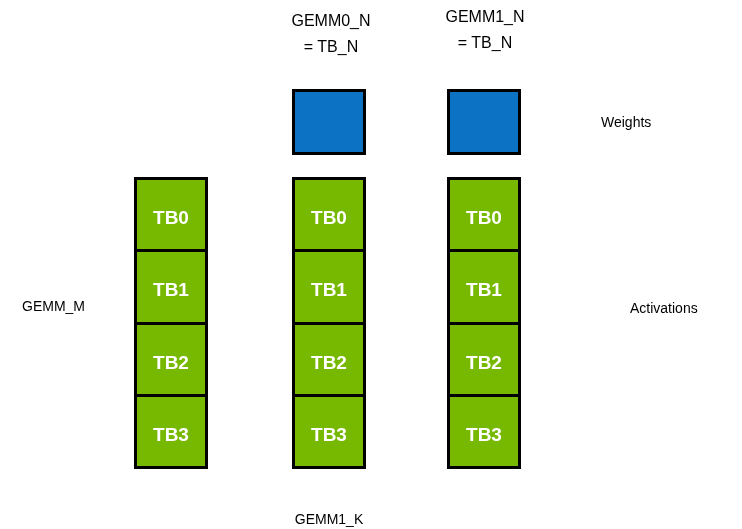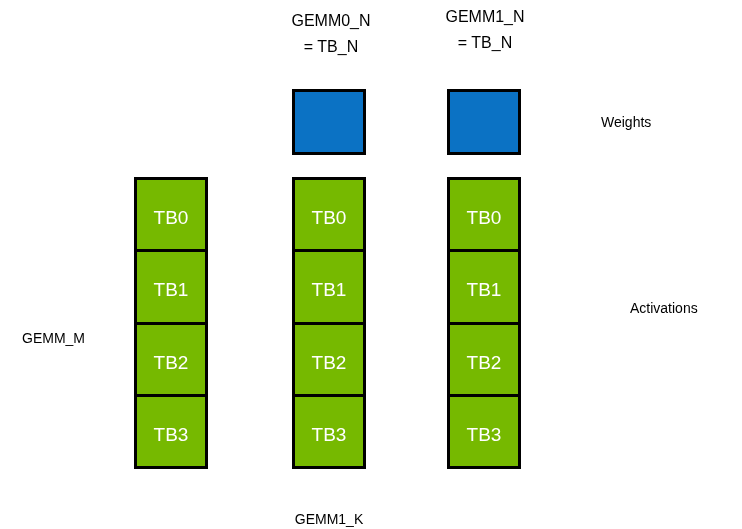--- a/index.html
+++ b/index.html
@@ -45,20 +45,21 @@
   }
 
   
   .activation-column {
     position: absolute;
     border: 3px solid #000000;
     box-sizing: border-box;
     display: flex;
     flex-direction: column;
     background: #eab308;
+    font-weight: bold;
   }
   .tb-cell {
     flex: 1 1 0;
     background: #76b900;
     border-bottom: 3px solid #000000;
     box-sizing: border-box;
     position: relative;
     display: flex;
     align-items: center;
     justify-content: center;
@@ -88,21 +89,21 @@
 = TB_N</div>
 
   <div class="weight-box" style="left:292px; top:89px; width:74px; height:66px;"></div>
 
   <div class="weight-box" style="left:447px; top:89px; width:74px; height:66px;"></div>
 
   <div class="label left-align" style="left:601px; top:110px; width:140px;">Weights</div>
 
   <div class="label left-align" style="left:630px; top:296px; width:140px;">Activations</div>
 
-  <div class="label left-align" style="left:22px; top:326px; width:120px;">GEMM_M</div>
+  <div class="label left-align" style="left:22px; top:294px; width:120px;">GEMM_M</div>
 
   <div class="activation-column" style="left:134px; top:177px; width:74px; height:292px;">
     <div class="tb-cell">
       <span class="tb-cell-label">TB0</span>
     </div>
     <div class="tb-cell">
       <span class="tb-cell-label">TB1</span>
     </div>
     <div class="tb-cell">
       <span class="tb-cell-label">TB2</span>

